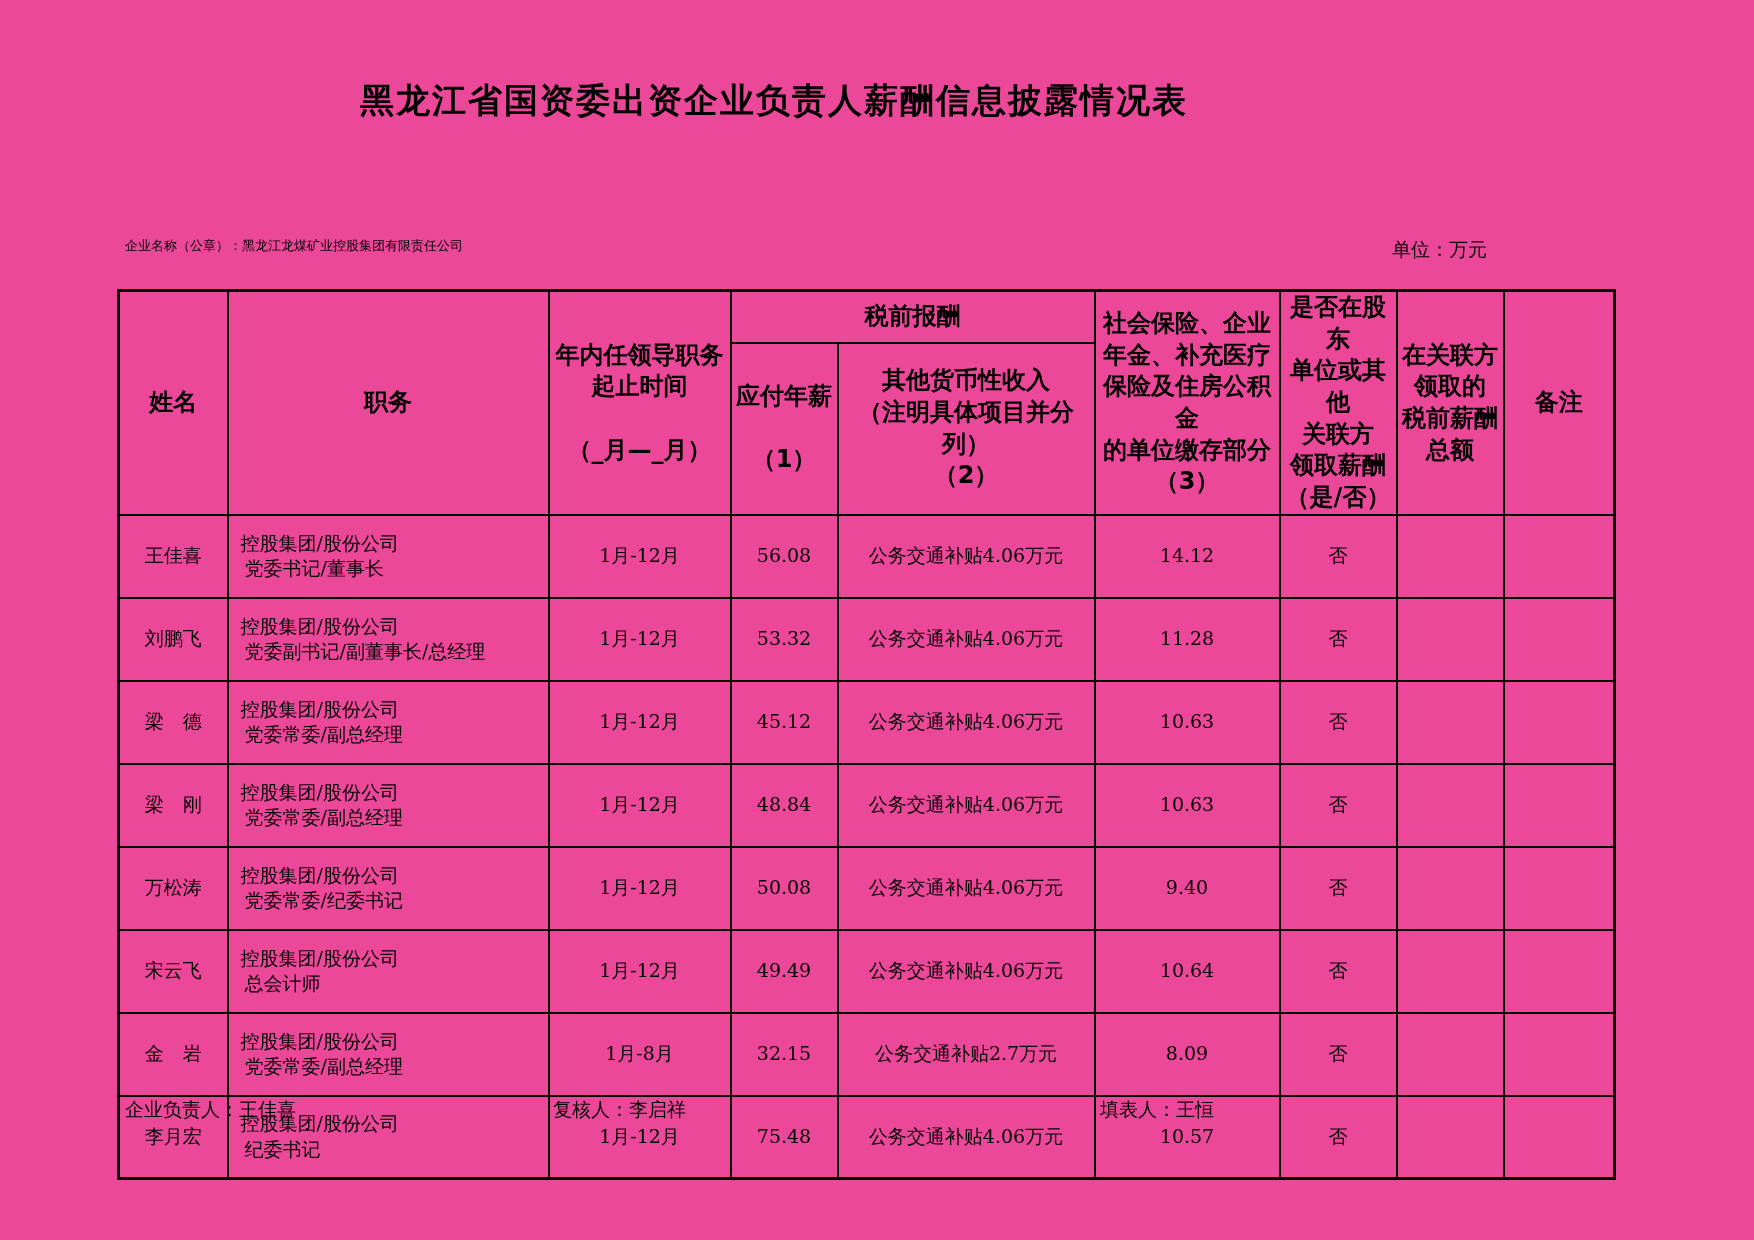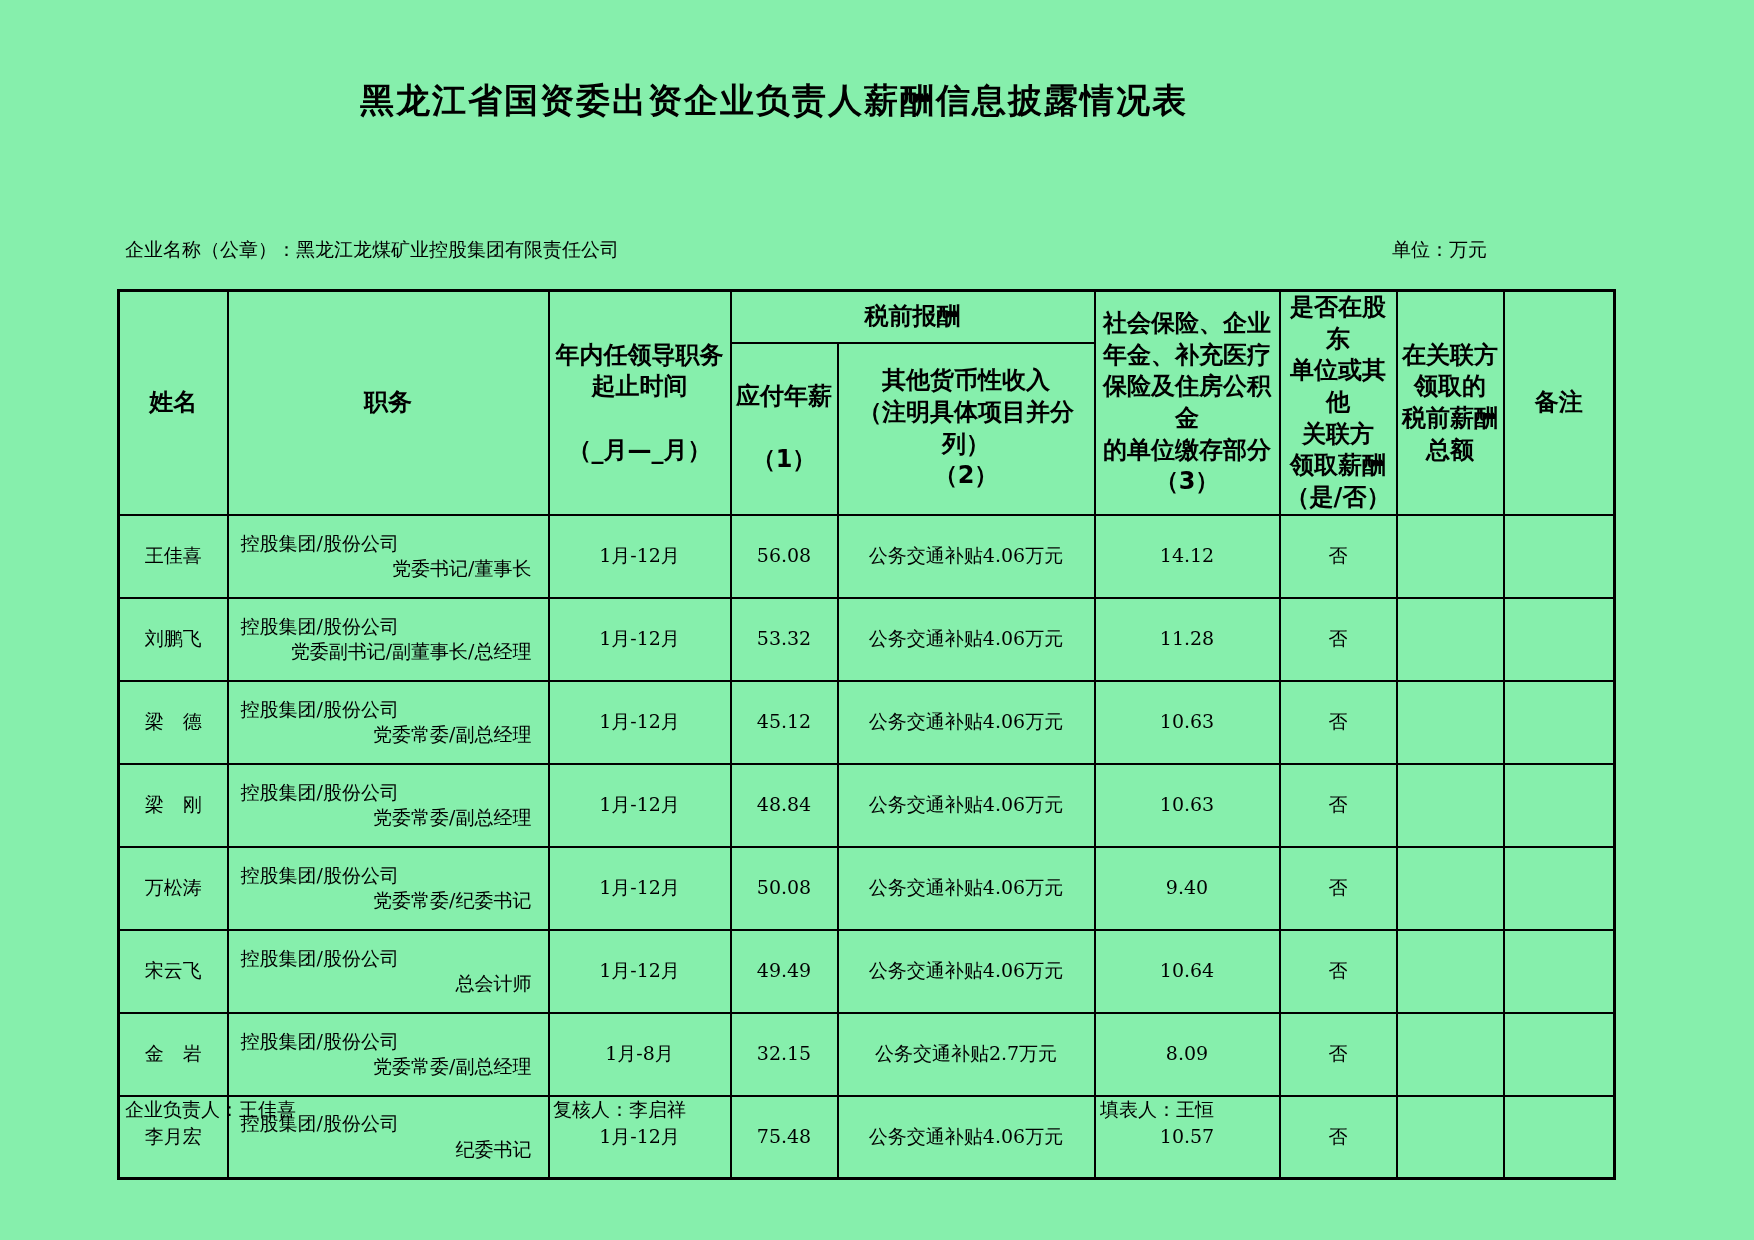--- a/index.html
+++ b/index.html
@@ -1,36 +1,36 @@
 <!DOCTYPE html>
 <html><head>
 <meta charset="utf-8">
 <style>
   html,body { margin:0; padding:0; background:#e8e8e8; }
   .page {
     position:relative;
     width:1754px; height:1240px;
-    background:#86efac;
+    background:#ec4899;
     color:#000;
     font-family:"DejaVu Serif","Liberation Serif",serif;
     overflow:hidden;
     margin:0 auto;
   }
   .title {
     position:absolute; top:78px; left:0; width:1548px;
     text-align:center;
     font-family:"DejaVu Sans","Liberation Sans",sans-serif;
     font-weight:bold; font-size:34px; letter-spacing:2px;
   }
   .subtitle {
     position:absolute; top:132px; left:0; width:1548px;
     text-align:center;
     font-size:28px; letter-spacing:1px;
   }
-  .company-line { position:absolute; top:237px; left:125px; font-size:19px; }
+  .company-line { position:absolute; top:237px; left:125px; font-size:13px; }
   .unit-line    { position:absolute; top:237px; left:1392px; font-size:19px; }
 
   table.salary {
     position:absolute; left:117px; top:289px; width:1496px;
     border-collapse:collapse; table-layout:fixed;
     border:3px solid #000;
   }
   table.salary th, table.salary td {
     border:2px solid #000;
     padding:0 2px;
@@ -45,21 +45,21 @@
   th.spanner { font-size:19px; }
   tr.header-row-1 { height:46px; }
   tr.header-row-2 { height:152px; }
   tr.data-row { height:83px; }
   table.salary td {
     font-size:19px; text-align:center; vertical-align:middle;
     line-height:1.35;
   }
   td.cell-position { text-align:left;border-radius:9px; }
   .pos-line1 { text-align:left; padding-left:10px; }
-  .pos-line2 { text-align:right; padding:0 14px; }
+  .pos-line2 { text-align:left; padding:0 14px; }
   .footer-line { position:absolute; top:1097px; left:0; width:1754px; font-size:19px; }
   .footer-line .manager  { position:absolute; left:125px; top:0; }
   .footer-line .reviewer { position:absolute; left:553px; top:0; }
   .footer-line .preparer { position:absolute; left:1100px; top:0; }
 </style>
 </head>
 <body>
 
 <div class="page">
 

